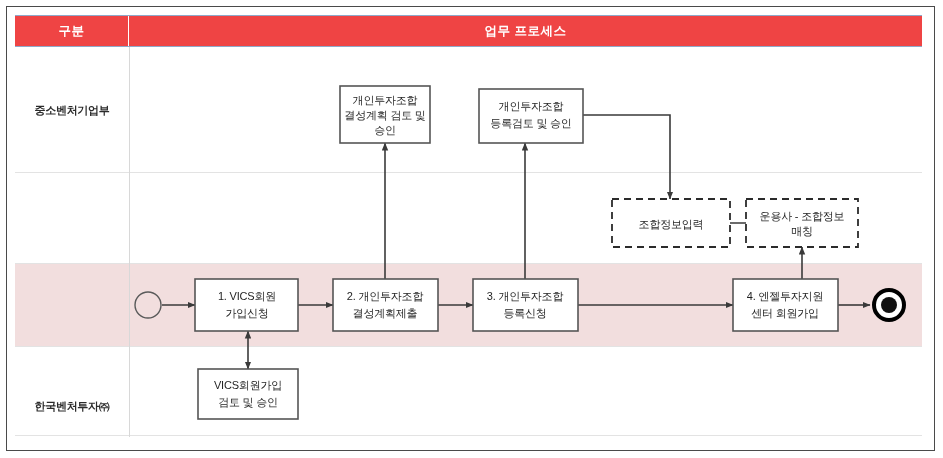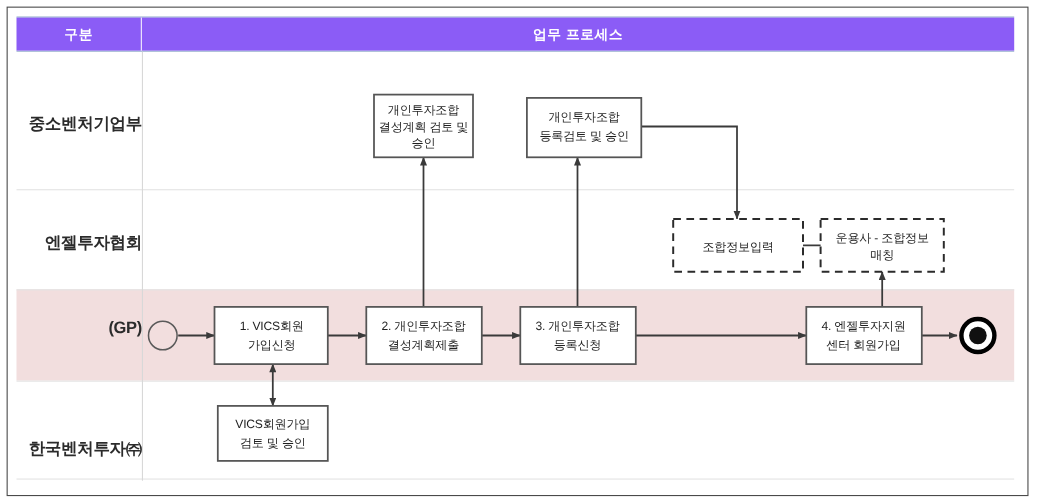--- a/index.html
+++ b/index.html
@@ -34,21 +34,21 @@
     left: 15px;
     top: 15px;
     width: 907px;
     height: 32px;
     display: flex;
     border-top: 1px solid #8fa9c9;
     border-bottom: 1px solid #8fa9c9;
     box-sizing: border-box;
   }
   .hdr-cell {
-    background: #8b5cf6;
+    background: #ef4444;
     color: #ffffff;
     font-size: 12.5px;
     font-weight: bold;
     letter-spacing: 0.5px;
     display: flex;
     align-items: center;
     justify-content: center;
     box-sizing: border-box;
   }
   #hdr-gubun { width: 114px; border-right: 1px solid #ffffff; }
@@ -74,22 +74,22 @@
     left: 114px;
     top: 0;
     width: 1px;
     height: 390px;
     background: #d8d8d8;
   }
   .row-label {
     position: absolute;
     left: 0;
     width: 114px;
-    text-align: right;
-    font-size: 15px;
+    text-align: center;
+    font-size: 11px;
     font-weight: bold;
     color: #2b2b2b;
     line-height: 1.35;
     letter-spacing: -0.3px;
   }
   #gp-highlight {
     position: absolute;
     left: 0;
     top: 216px;
     width: 907px;
@@ -129,25 +129,21 @@
     <div class="row-divider" style="top:125px;"></div>
     <div class="row-divider" style="top:216px;"></div>
     <div class="row-divider" style="top:299px;"></div>
     <div class="row-divider" style="top:388px;"></div>
 
     <div id="col-divider"></div>
 
     <div class="row-label" style="top:56px;">
       <div>중소벤처기업부</div>
     </div>
-    <div class="row-label" style="top:164px;">
-      <div>엔젤투자협회</div>
-    </div>
     <div class="row-label" style="top:242px;">
-      <div>(GP)</div>
     </div>
     <div class="row-label" style="top:352px;">
       <div>한국벤처투자㈜</div>
     </div>
 
     <svg id="svg-layer" viewBox="0 0 907 390">
       <defs>
         <marker id="arrow" markerWidth="9" markerHeight="9" refX="7.5" refY="3.2" orient="auto" markerUnits="userSpaceOnUse">
           <path d="M0,0 L8,3.2 L0,6.4 z" fill="#3a3a3a"></path>
         </marker>

